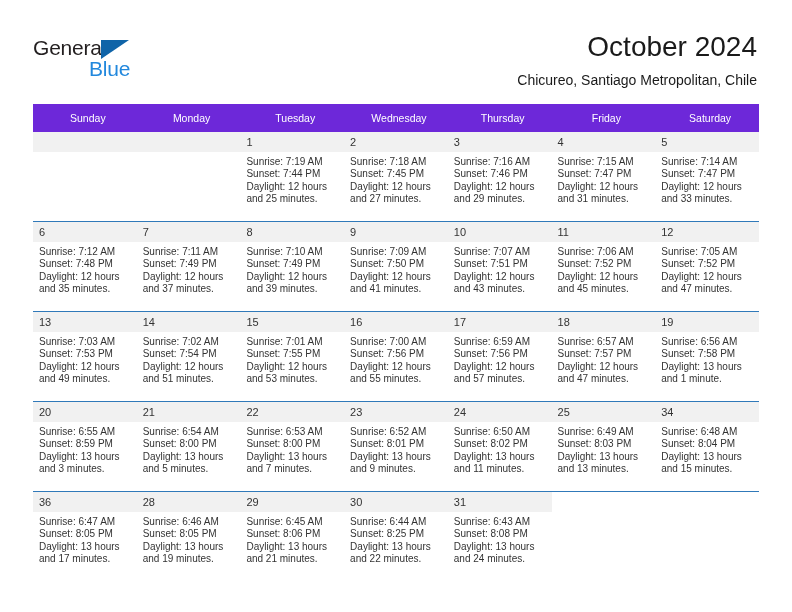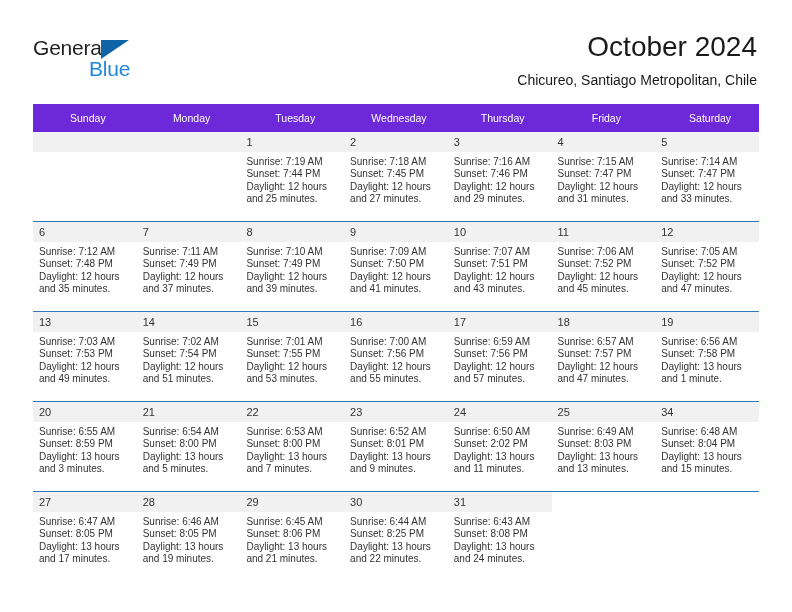--- a/index.html
+++ b/index.html
@@ -396,21 +396,21 @@
               <div>Sunrise: 6:52 AM</div>
               <div>Sunset: 8:01 PM</div>
               <div>Daylight: 13 hours</div>
               <div>and 9 minutes.</div>
             </div>
           </td>
           <td>
             <span class="daynum">24</span>
             <div class="info">
               <div>Sunrise: 6:50 AM</div>
-              <div>Sunset: 2:02 PM</div>
+              <div>Sunset: 8:02 PM</div>
               <div>Daylight: 13 hours</div>
               <div>and 11 minutes.</div>
             </div>
           </td>
           <td>
             <span class="daynum">25</span>
             <div class="info">
               <div>Sunrise: 6:49 AM</div>
               <div>Sunset: 8:03 PM</div>
               <div>Daylight: 13 hours</div>
@@ -422,21 +422,21 @@
             <div class="info">
               <div>Sunrise: 6:48 AM</div>
               <div>Sunset: 8:04 PM</div>
               <div>Daylight: 13 hours</div>
               <div>and 15 minutes.</div>
             </div>
           </td>
         </tr>
         <tr class="week">
           <td>
-            <span class="daynum">27</span>
+            <span class="daynum">36</span>
             <div class="info">
               <div>Sunrise: 6:47 AM</div>
               <div>Sunset: 8:05 PM</div>
               <div>Daylight: 13 hours</div>
               <div>and 17 minutes.</div>
             </div>
           </td>
           <td>
             <span class="daynum">28</span>
             <div class="info">

